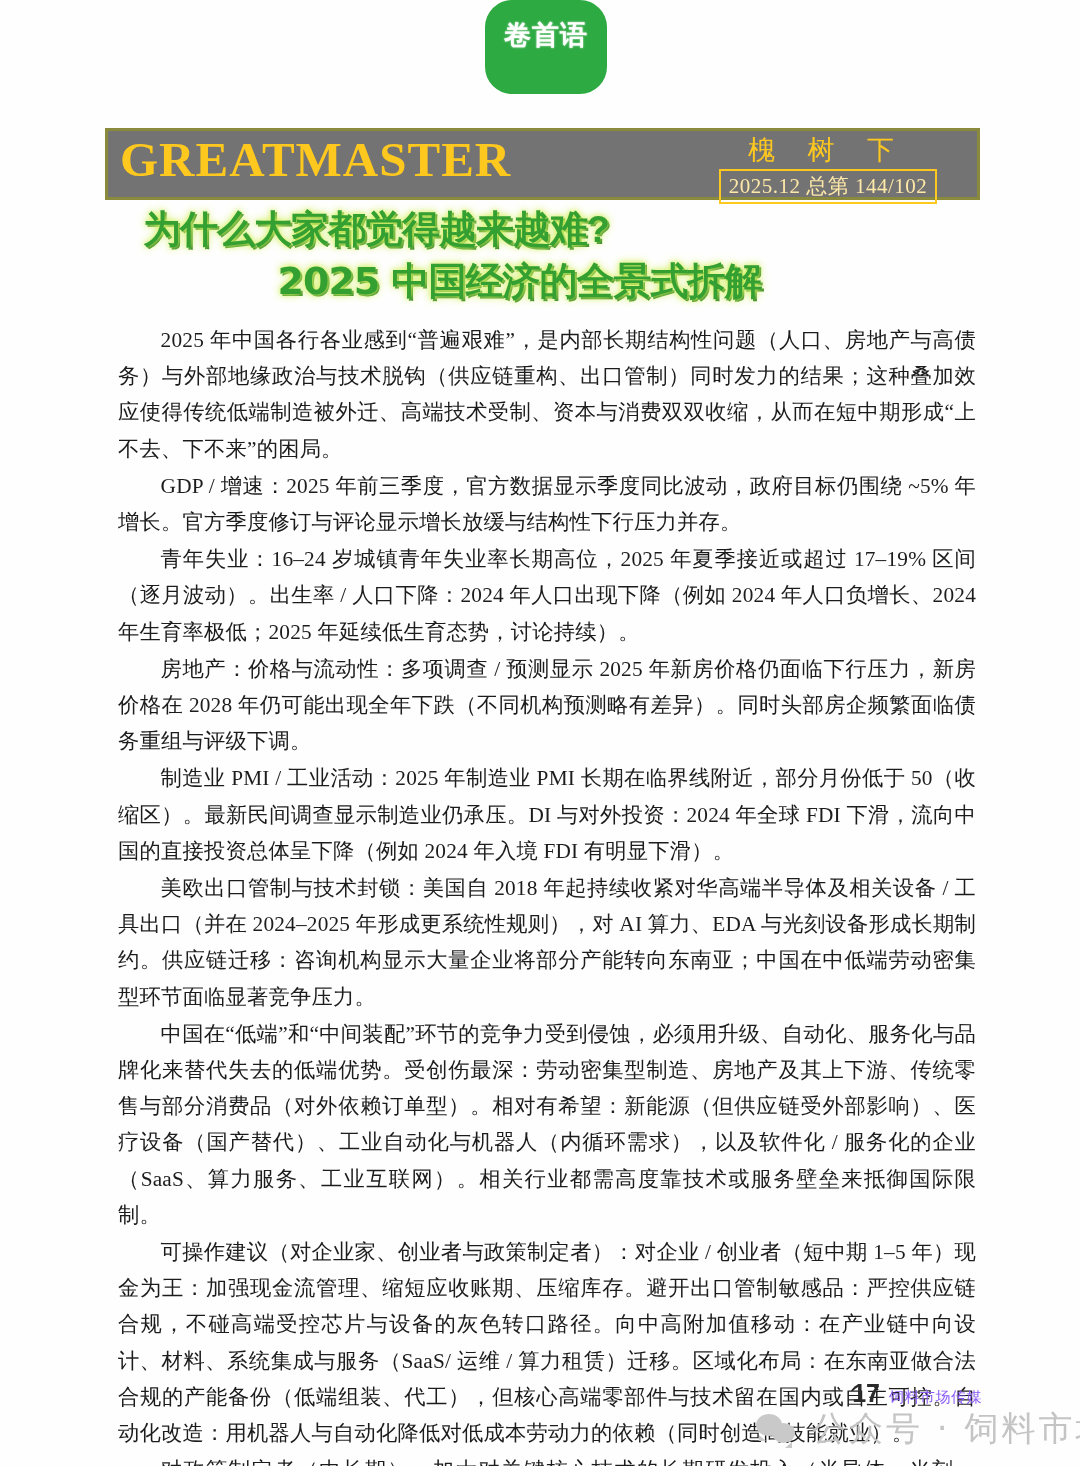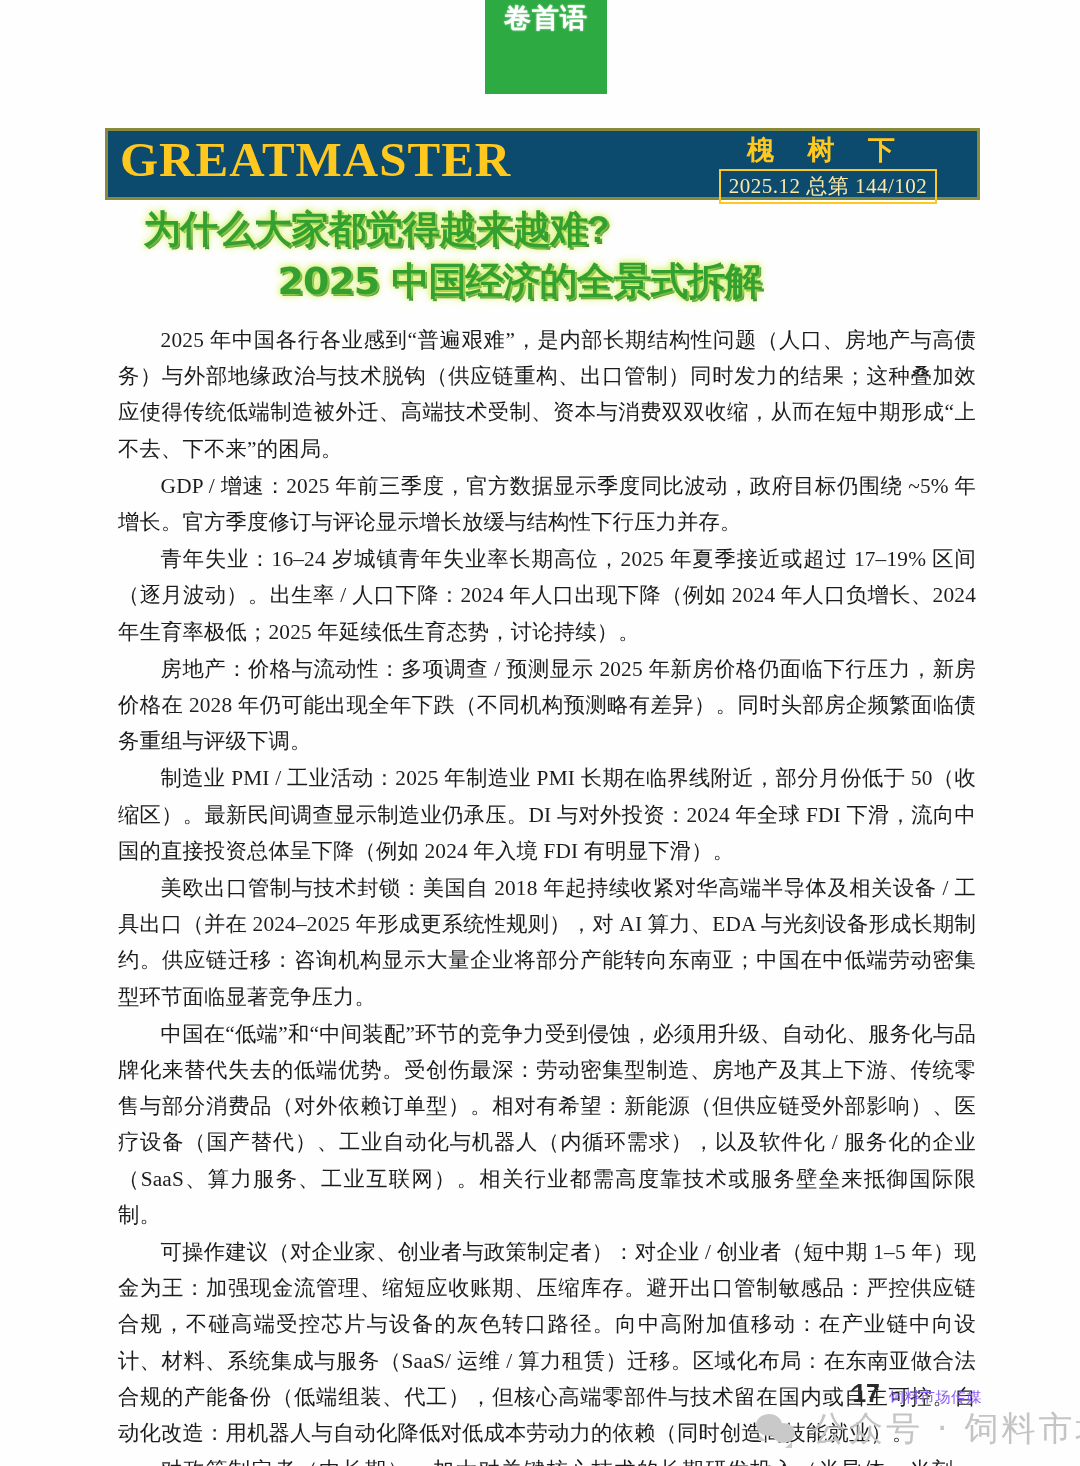--- a/index.html
+++ b/index.html
@@ -26,42 +26,43 @@
 
   
   .section-tab {
     position: absolute;
     left: 485px;
     top: 0px;
     width: 122px;
     height: 94px;
     background: #2eaa43;
     display: flex;
-    align-items: flex-start;
+    align-items: center;
     justify-content: center;
     box-sizing: border-box;
     padding-bottom: 24px;
+    border-radius: 27px;
   }
   .section-tab-label {
     font-family: "DejaVu Sans", "Liberation Sans", sans-serif;
     font-weight: bold;
     font-size: 27px;
     color: #ffffff;
     letter-spacing: 1px;
     text-shadow: 0 0 2px rgba(255,255,255,0.9);
   }
 
   
   .masthead {
     position: absolute;
     left: 105px;
     top: 128px;
     width: 875px;
     height: 72px;
-    background: #0c4a6e;
+    background: #737373;
     border: 3px solid #8a8a3c;
     box-sizing: border-box;
     display: flex;
     align-items: center;
   }
   .masthead-brand {
     position: absolute;
     left: 12px;
     top: 4px;
     font-family: "Liberation Serif", "DejaVu Serif", serif;
@@ -73,21 +74,21 @@
   }
   .masthead-right {
     position: absolute;
     right: 10px;
     top: 2px;
     width: 290px;
     text-align: center;
   }
   .masthead-column {
     font-family: "DejaVu Sans", "Liberation Sans", sans-serif;
-    font-weight: bold;
+    font-weight: normal;
     font-size: 27px;
     color: #ffc81e;
     letter-spacing: 12px;
     line-height: 1.25;
     padding-left: 10px;
   }
   .masthead-issue {
     display: inline-block;
     margin-top: 2px;
     border: 2px solid #ffc81e;

